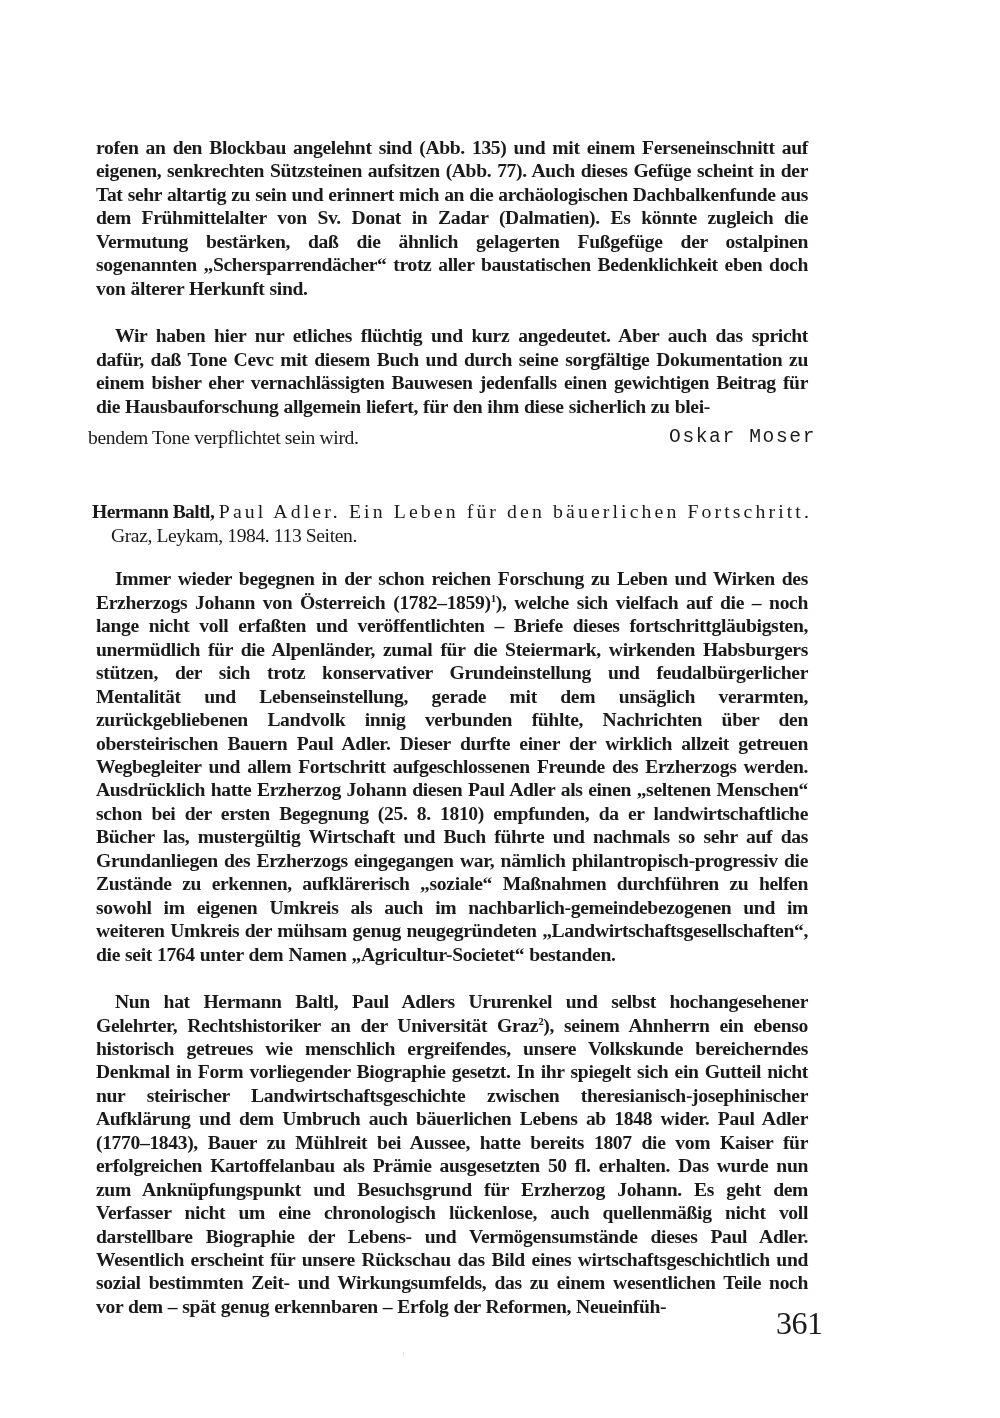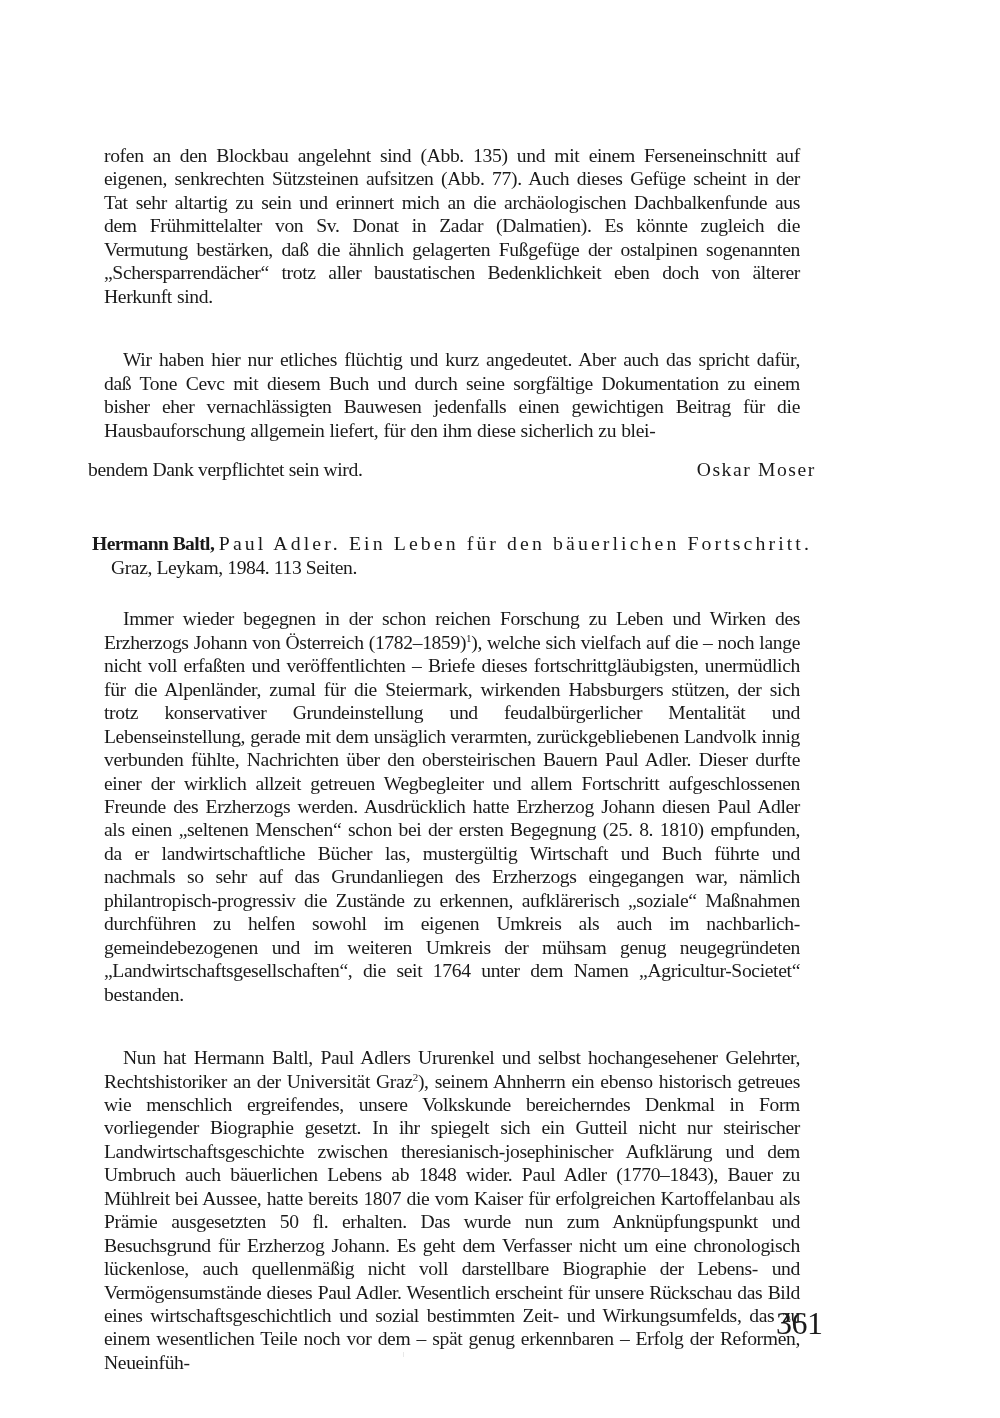--- a/index.html
+++ b/index.html
@@ -15,41 +15,43 @@
     font-family: "Liberation Serif", "DejaVu Serif", serif;
     color: #1a1a1a;
   }
   .page {
     position: absolute;
     left: 88px;
     top: 128px;
     width: 728px;
   }
   .para {
-    margin: 16px;
+    margin: 8px;
     font-size: 19.6px;
     line-height: 23.45px;
     text-align: justify;
     text-align-last: left;
     letter-spacing: -0.35px;
     word-spacing: 0.5px;
     hyphens: manual;
+    font-weight: bold;
   }
   .para.indent { text-indent: 19px; }
   .gap-small { height: 8px; }
   .gap-section { height: 47px; }
   .signature-line {
     display: flex;
     justify-content: space-between;
     font-size: 19.6px;
     line-height: 23.45px;
     letter-spacing: -0.35px;
   }
   .signature {
     letter-spacing: 1.6px;
+    font-family: Liberation Mono, monospace;
   }
   .review-head {
     margin: 4px;
     font-size: 19.6px;
     line-height: 23.45px;
     padding-left: 19px;
     text-indent: -19px;
     text-align: justify;
     text-align-last: left;
     letter-spacing: -0.3px;
@@ -91,21 +93,21 @@
 <body>
 
 <div class="page">
 
   <p class="para">rofen an den Blockbau angelehnt sind (Abb. 135) und mit einem Ferseneinschnitt auf eigenen, senkrechten Sützsteinen aufsitzen (Abb. 77). Auch dieses Gefüge scheint in der Tat sehr altartig zu sein und erinnert mich an die archäologischen Dachbalkenfunde aus dem Frühmittelalter von Sv. Donat in Zadar (Dalmatien). Es könnte zugleich die Vermutung bestärken, daß die ähnlich gelagerten Fußgefüge der ostalpinen sogenannten „Schersparrendächer“ trotz aller baustatischen Bedenklichkeit eben doch von älterer Herkunft sind.</p>
 
   <div class="gap-small"></div>
 
   <p class="para indent"><span>Wir haben hier nur etliches flüchtig und kurz angedeutet. Aber auch das spricht dafür, daß Tone Cevc mit diesem Buch und durch seine sorgfältige Dokumentation zu einem bisher eher vernachlässigten Bauwesen jedenfalls einen gewichtigen Beitrag für die Hausbauforschung allgemein liefert, für den ihm diese sicherlich zu blei-</span></p>
   <div class="signature-line">
-    <span>bendem Dank verpflichtet sein wird.</span>
+    <span>bendem Tone verpflichtet sein wird.</span>
     <span class="signature">Oskar Moser</span>
   </div>
 
   <div class="gap-section"></div>
 
   <p class="review-head"><span class="review-author">Hermann Baltl,</span> <span class="review-title">Paul Adler. Ein Leben für den bäuerlichen Fortschritt.</span> <span class="review-pub">Graz, Leykam, 1984. 113 Seiten.</span></p>
 
   <div class="gap-small"></div>
 
   <p class="para indent"><span>Immer wieder begegnen in der schon reichen Forschung zu Leben und Wirken des Erzherzogs Johann von Österreich (1782–1859)</span><sup>1</sup><span>), welche sich vielfach auf die – noch lange nicht voll erfaßten und veröffentlichten – Briefe dieses fortschrittgläubigsten, unermüdlich für die Alpenländer, zumal für die Steiermark, wirkenden Habsburgers stützen, der sich trotz konservativer Grundeinstellung und feudalbürgerlicher Mentalität und Lebenseinstellung, gerade mit dem unsäglich verarmten, zurückgebliebenen Landvolk innig verbunden fühlte, Nachrichten über den obersteirischen Bauern Paul Adler. Dieser durfte einer der wirklich allzeit getreuen Wegbegleiter und allem Fortschritt aufgeschlossenen Freunde des Erzherzogs werden. Ausdrücklich hatte Erzherzog Johann diesen Paul Adler als einen „seltenen Menschen“ schon bei der ersten Begegnung (25. 8. 1810) empfunden, da er landwirtschaftliche Bücher las, mustergültig Wirtschaft und Buch führte und nachmals so sehr auf das Grundanliegen des Erzherzogs eingegangen war, nämlich philantropisch-progressiv die Zustände zu erkennen, aufklärerisch „soziale“ Maßnahmen durchführen zu helfen sowohl im eigenen Umkreis als auch im nachbarlich-gemeindebezogenen und im weiteren Umkreis der mühsam genug neugegründeten „Landwirtschaftsgesellschaften“, die seit 1764 unter dem Namen „Agricultur-Societet“ bestanden.</span></p>

